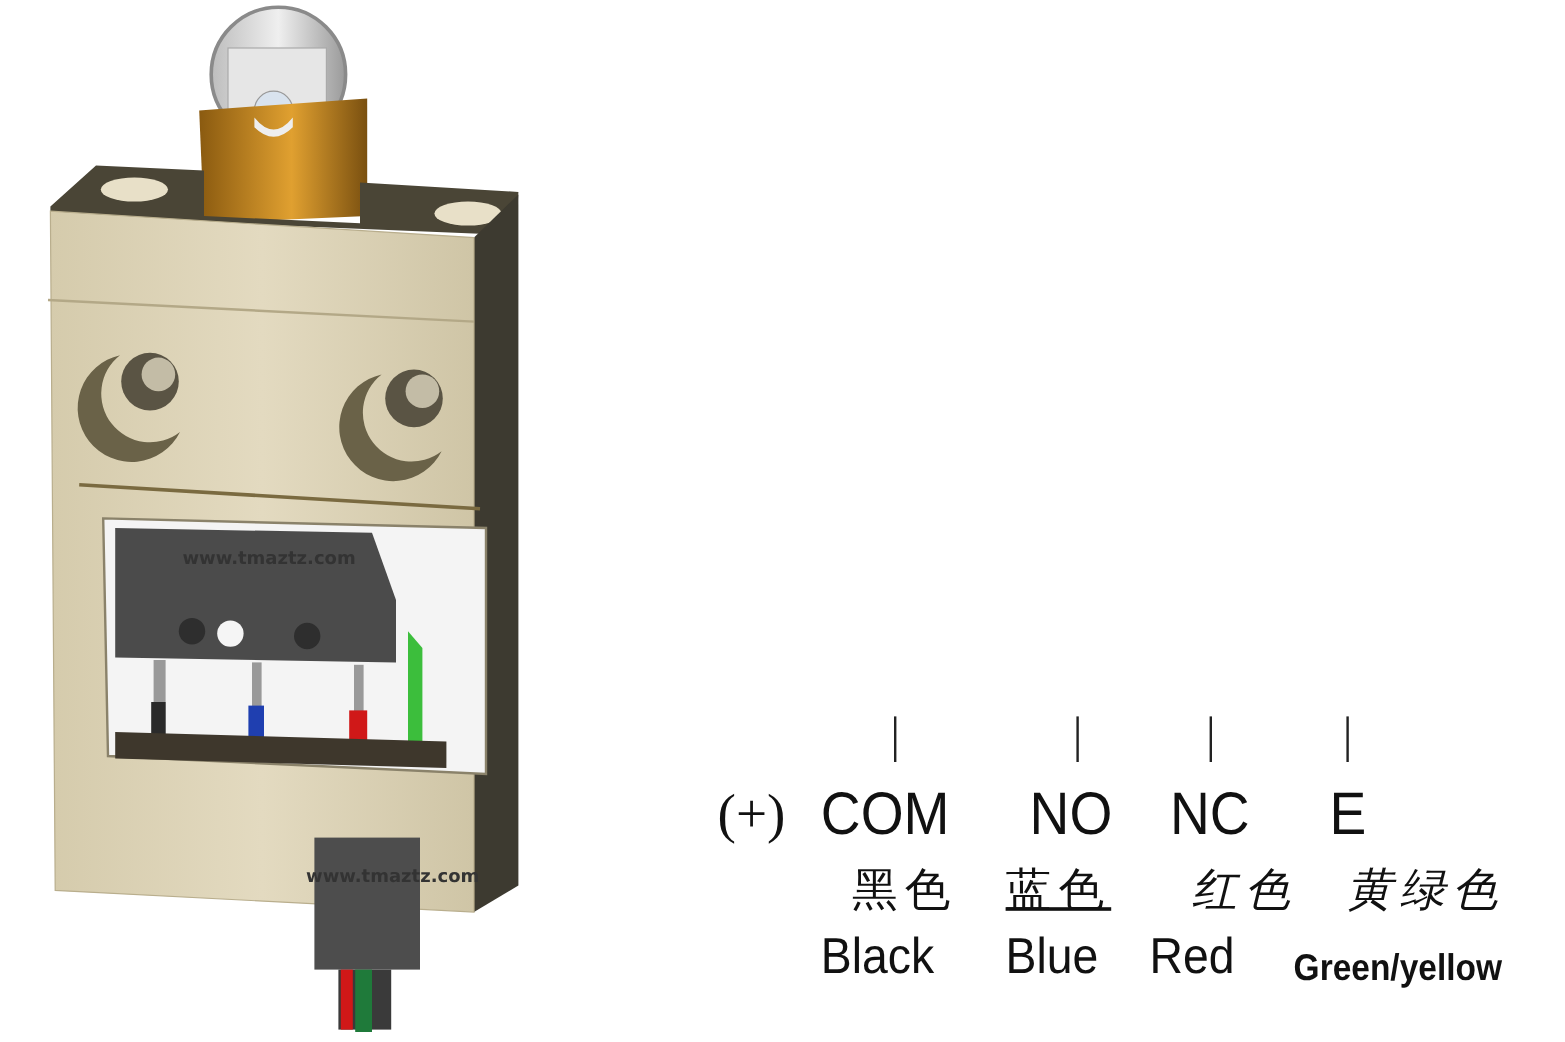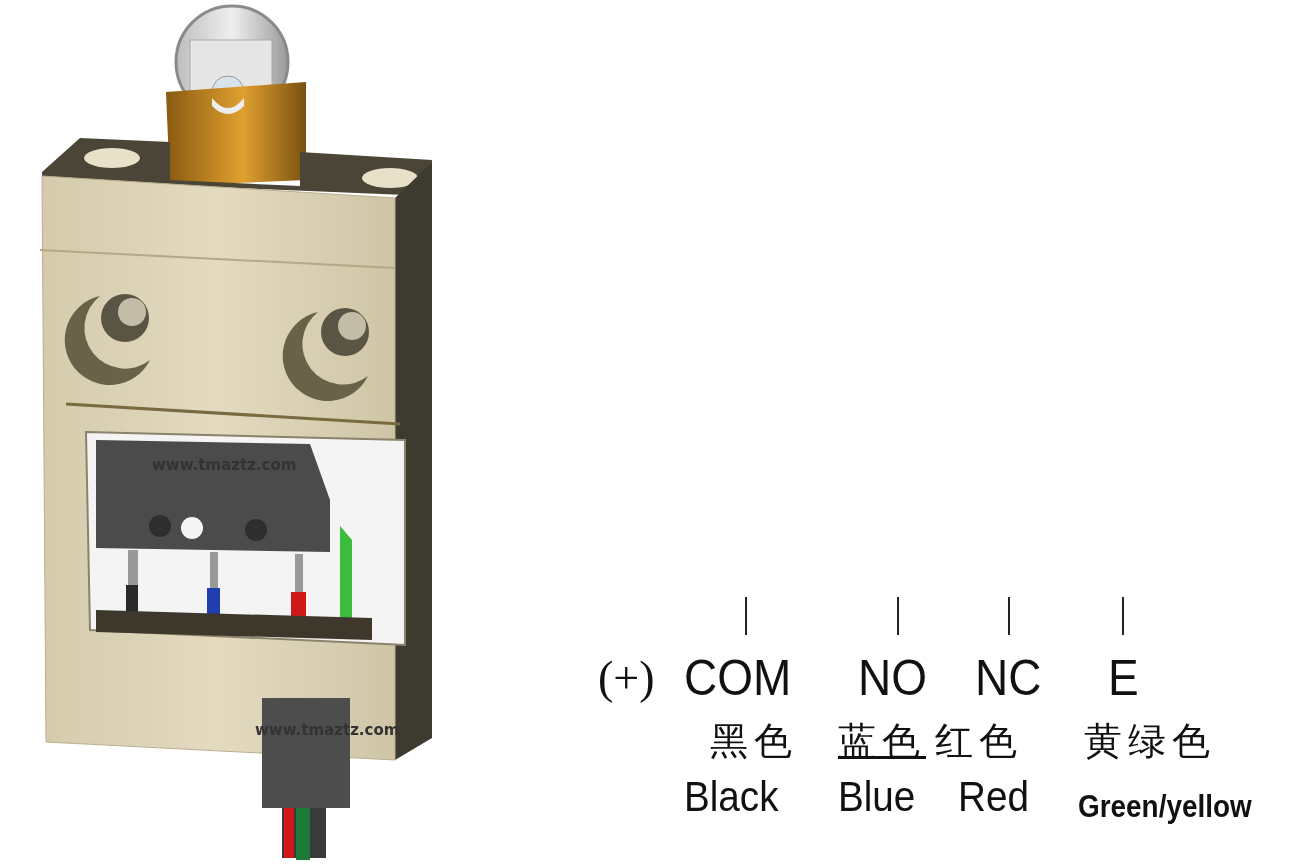--- a/index.html
+++ b/index.html
@@ -104,20 +104,20 @@
 
   <div class="lbl plus" style="left:598px;">(+)</div>
 
   <div class="lbl term" style="left:684px;">COM</div>
   <div class="lbl term" style="left:858px;">NO</div>
   <div class="lbl term" style="left:975px;">NC</div>
   <div class="lbl term" style="left:1108px;">E</div>
 
   <div class="lbl cn" style="left:690px;margin-left:20px;">黑色</div>
   <div class="lbl cn" style="left:838px;text-decoration:underline;">蓝色</div>
-  <div class="lbl cn" style="left:935px;">红色</div>
-  <div class="lbl cn" style="left:1084px;">黄绿色</div>
+  <div class="lbl cn" style="left:993px;font-style:italic;">红色</div>
+  <div class="lbl cn" style="left:1122px;font-style:italic;">黄绿色</div>
 
   <div class="lbl en" style="left:684px;">Black</div>
   <div class="lbl en" style="left:838px;">Blue</div>
   <div class="lbl en" style="left:958px;">Red</div>
   <div class="lbl en small" style="left:1078px;">Green/yellow</div>
 </div>
 
 </body></html>

